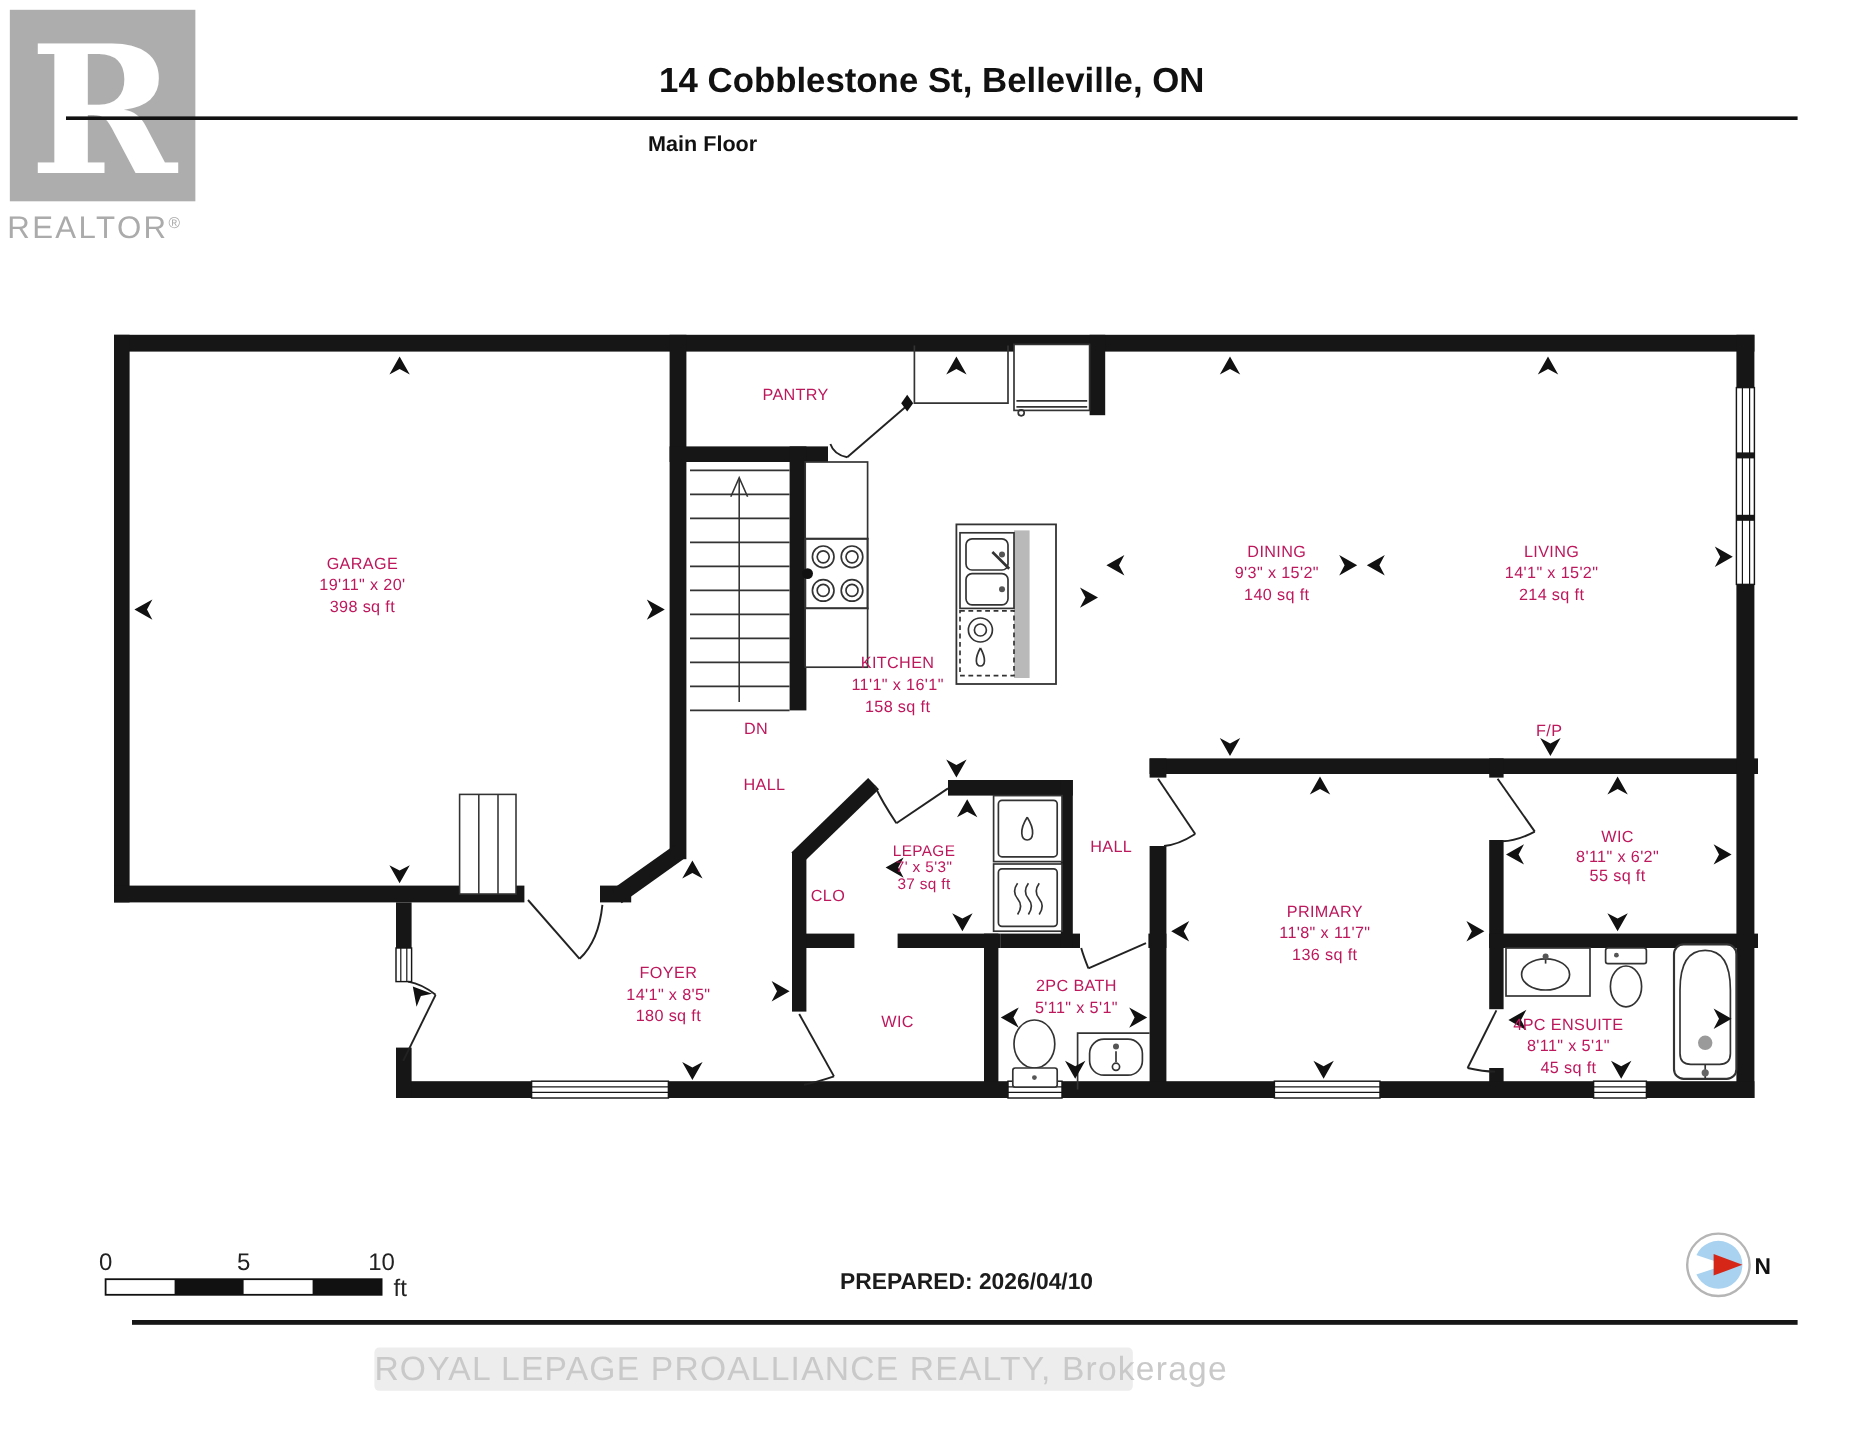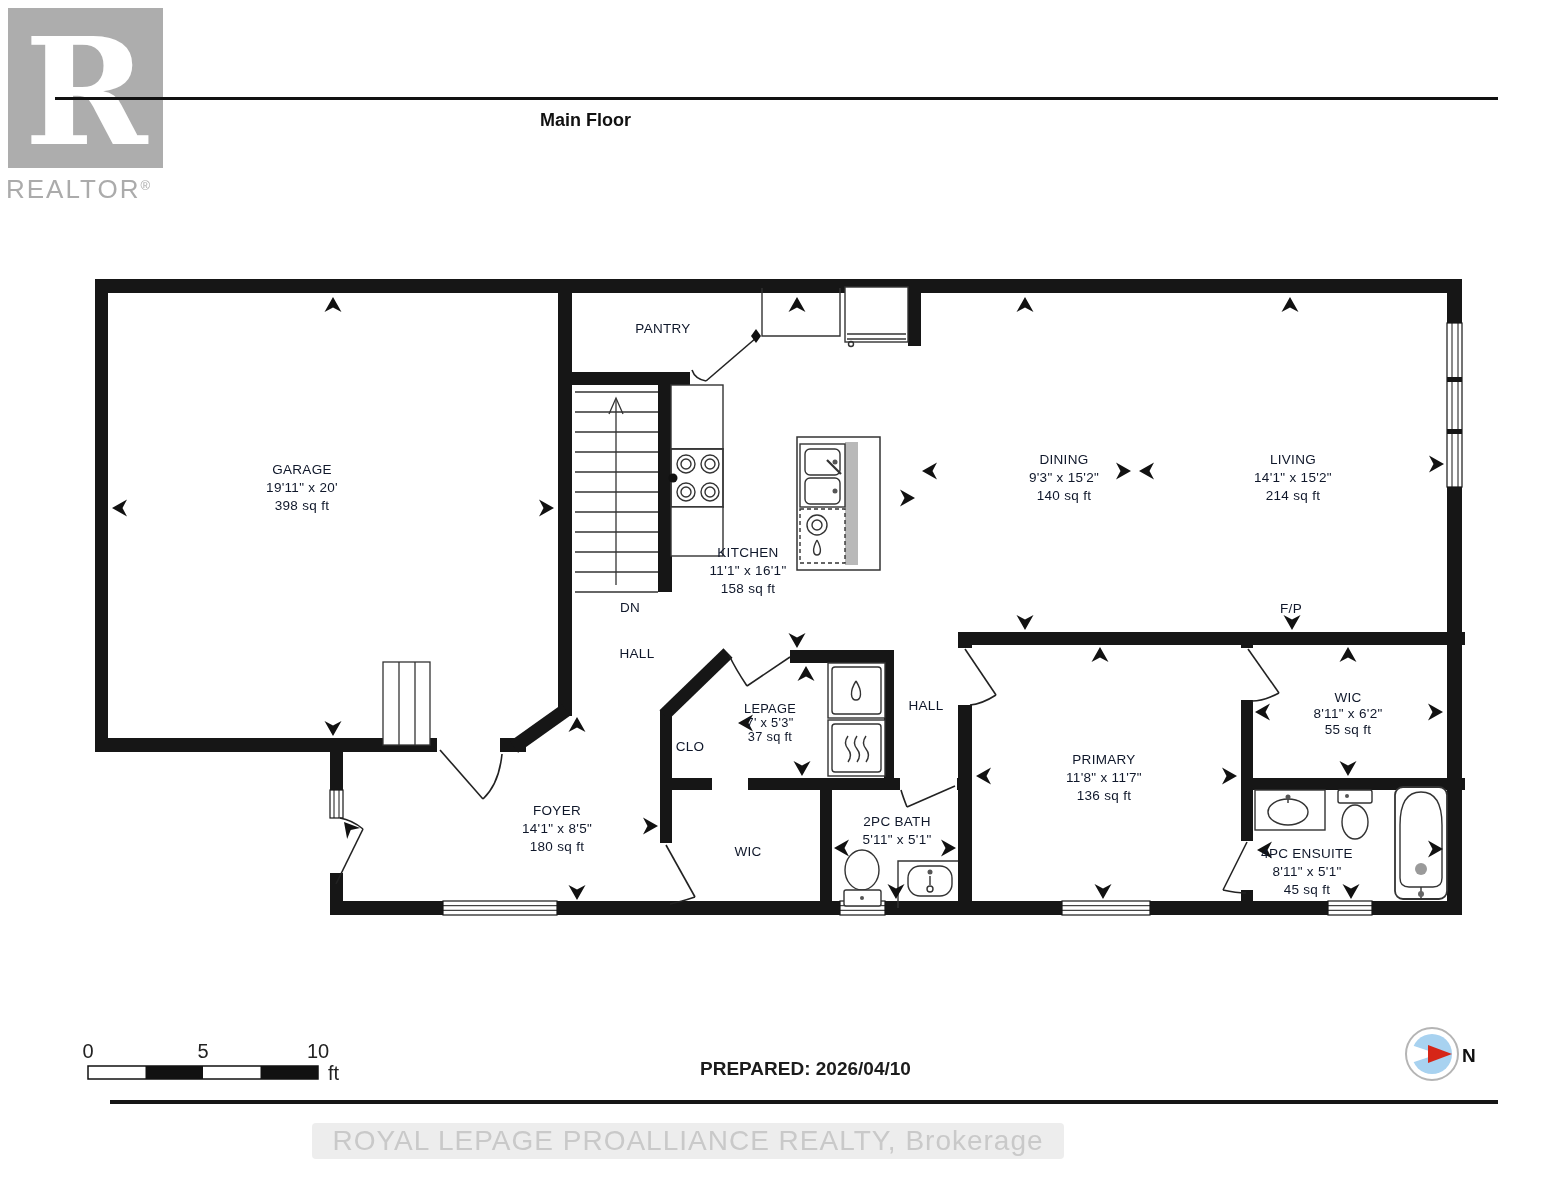--- a/index.html
+++ b/index.html
@@ -9,45 +9,46 @@
   
   .logo-box{left:8px;top:8px;width:155px;height:160px;}
   .brand{left:6px;top:174px;font-size:26px;color:#ababab;letter-spacing:2px;font-weight:400;}
   .brand sup{font-size:13px;vertical-align:8px;}
   .title{left:0;top:52px;width:1553px;text-align:center;font-size:29px;font-weight:bold;color:#111;}
   .hline{left:55px;top:97px;width:1443px;height:3px;background:#111;}
   .floor-label{left:540px;top:110px;width:235px;text-align:left;font-size:18px;font-weight:bold;color:#111;}
   .stats{left:793px;top:108px;font-size:18px;line-height:25px;color:#222;}
   
   .rlabel{position:absolute;transform:translate(-50%,-50%);text-align:center;font-size:13.5px;
-          line-height:18px;color:#0f172a;letter-spacing:.3px;white-space:nowrap;}
+          line-height:18px;color:#be185d;letter-spacing:.3px;white-space:nowrap;}
   .rlabel span{display:block;}
   .rlabel.tight{line-height:14px;font-size:12.8px;}
   .rlabel.mid{line-height:16px;}
   
   .rule-bottom{left:110px;top:1100px;width:1388px;height:4px;background:#161616;}
   .disclaimer{left:38px;top:1111px;font-size:15.5px;color:#1c1c1c;}
-  .watermark{left:312px;top:1123px;width:752px;height:36px;background:#ededed;border-radius:4px;
+  .watermark{left:312px;top:1123px;width:632px;height:36px;background:#ededed;border-radius:4px;
              color:#c9c9c9;font-size:28px;text-align:center;line-height:36px;white-space:nowrap;letter-spacing:1px;}
   .prepared{left:700px;top:1058px;font-size:19px;font-weight:bold;color:#1c1c1c;}
   svg{display:block;}
 </style>
 </head>
 <body>
 
 <div class="page">
 
   <div class="abs logo-box">
     <svg width="155" height="160" viewBox="0 0 155 160">
       <rect x="0" y="0" width="155" height="160" fill="#adadad"></rect>
       <text x="78" y="136" text-anchor="middle" font-family="'DejaVu Serif',serif" font-weight="bold" font-size="148" fill="#ffffff">R</text>
     </svg>
   </div>
   <div class="abs brand"><span>REALTOR</span><sup>®</sup></div>
 
+  <div class="abs title">14 Cobblestone St, Belleville, ON</div>
   <div class="abs hline"></div>
   <div class="abs floor-label">Main Floor</div>
 
   <svg class="abs" style="left:0;top:0;" width="1553" height="1200" viewBox="0 0 1553 1200">
     <defs>
       <path id="arr" d="M0 0 L-15 -8.5 L-10.5 0 L-15 8.5 Z"></path>
     </defs>
 
     <g fill="#161616">
       <rect x="95" y="279" width="1367" height="14"></rect>

